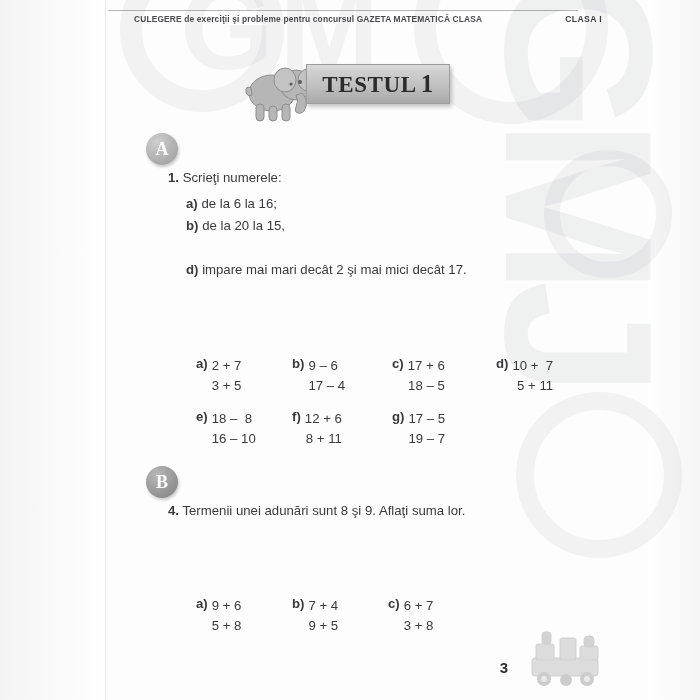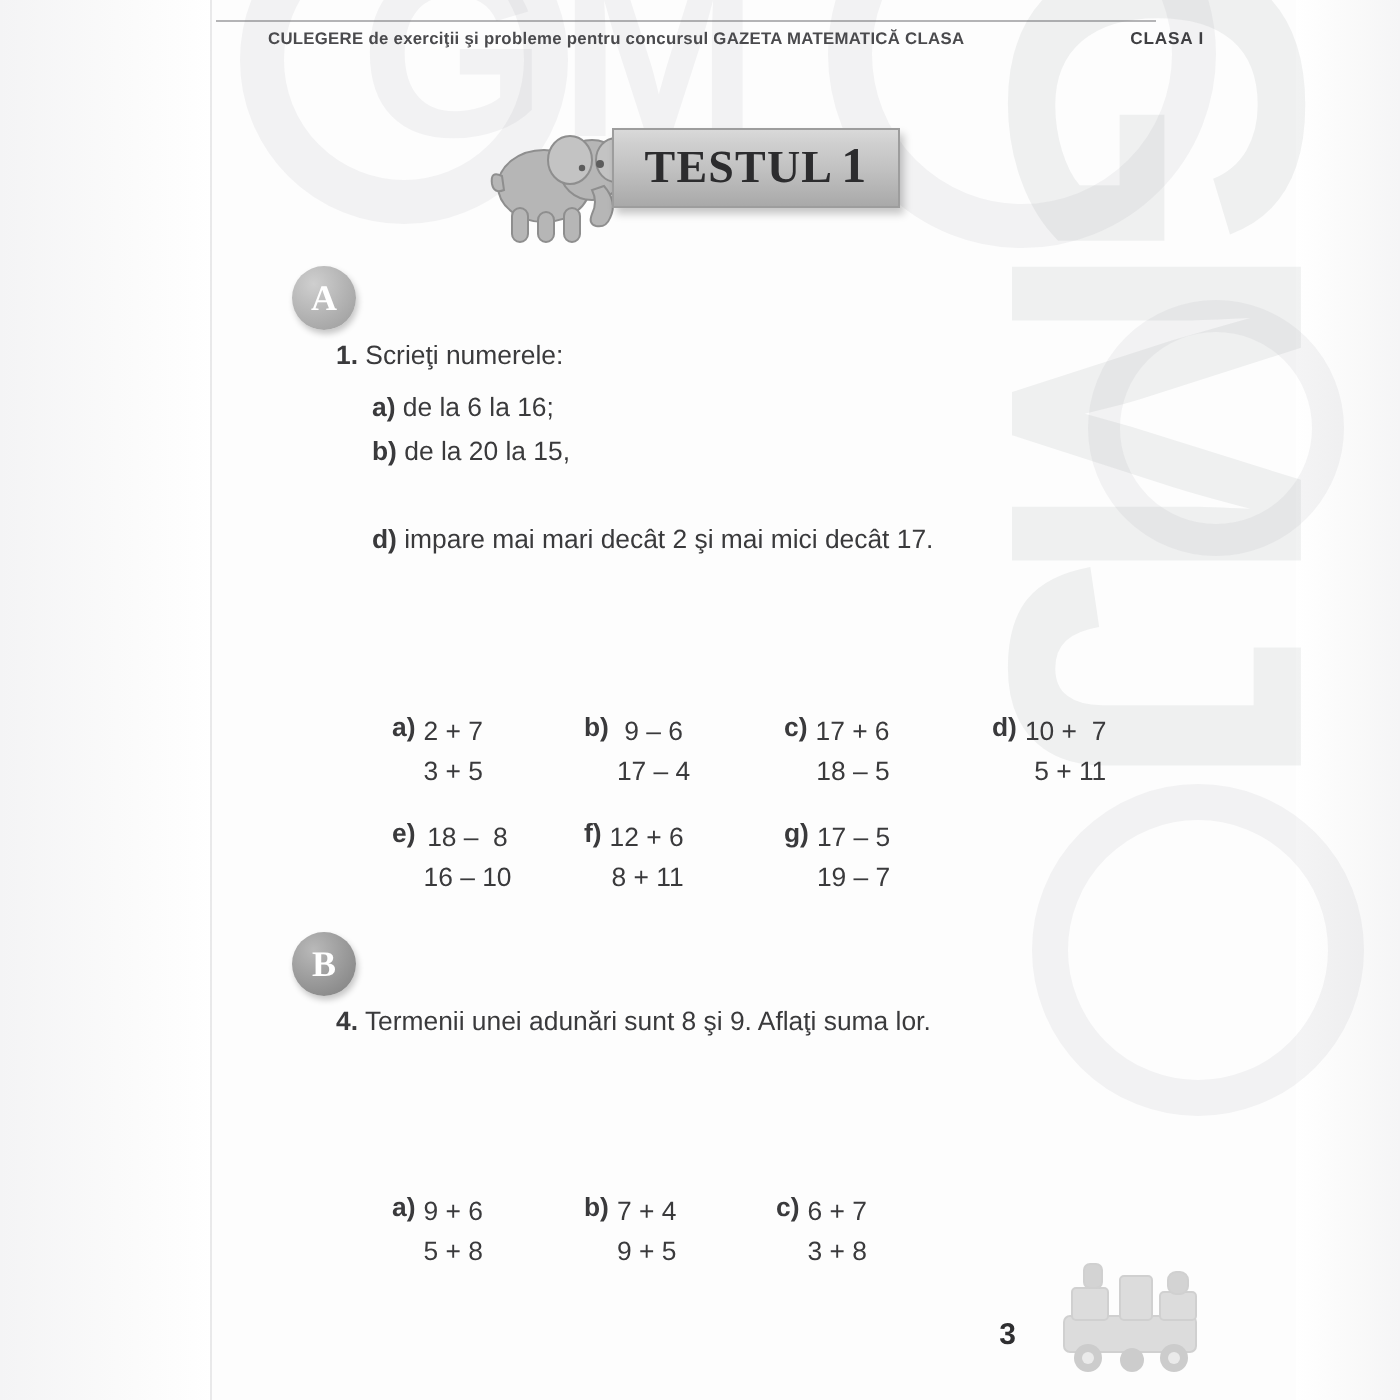--- a/index.html
+++ b/index.html
@@ -205,21 +205,21 @@
   }
   .arith .lbl {
     font-weight: bold;
     margin-right: 4px;
   }
   .arith .ops {
     display: flex;
     flex-direction: column;
     line-height: 1.55;
   }
-  .arith .ops .top { white-space: pre; text-align: center; }
+  .arith .ops .top { white-space: pre; }
   .arith .ops .bot {
     white-space: pre;
     align-self: flex-end;
   }
 
   
   .page-num {
     position: absolute;
     right: 192px; bottom: 24px;
     font-size: 15px;

